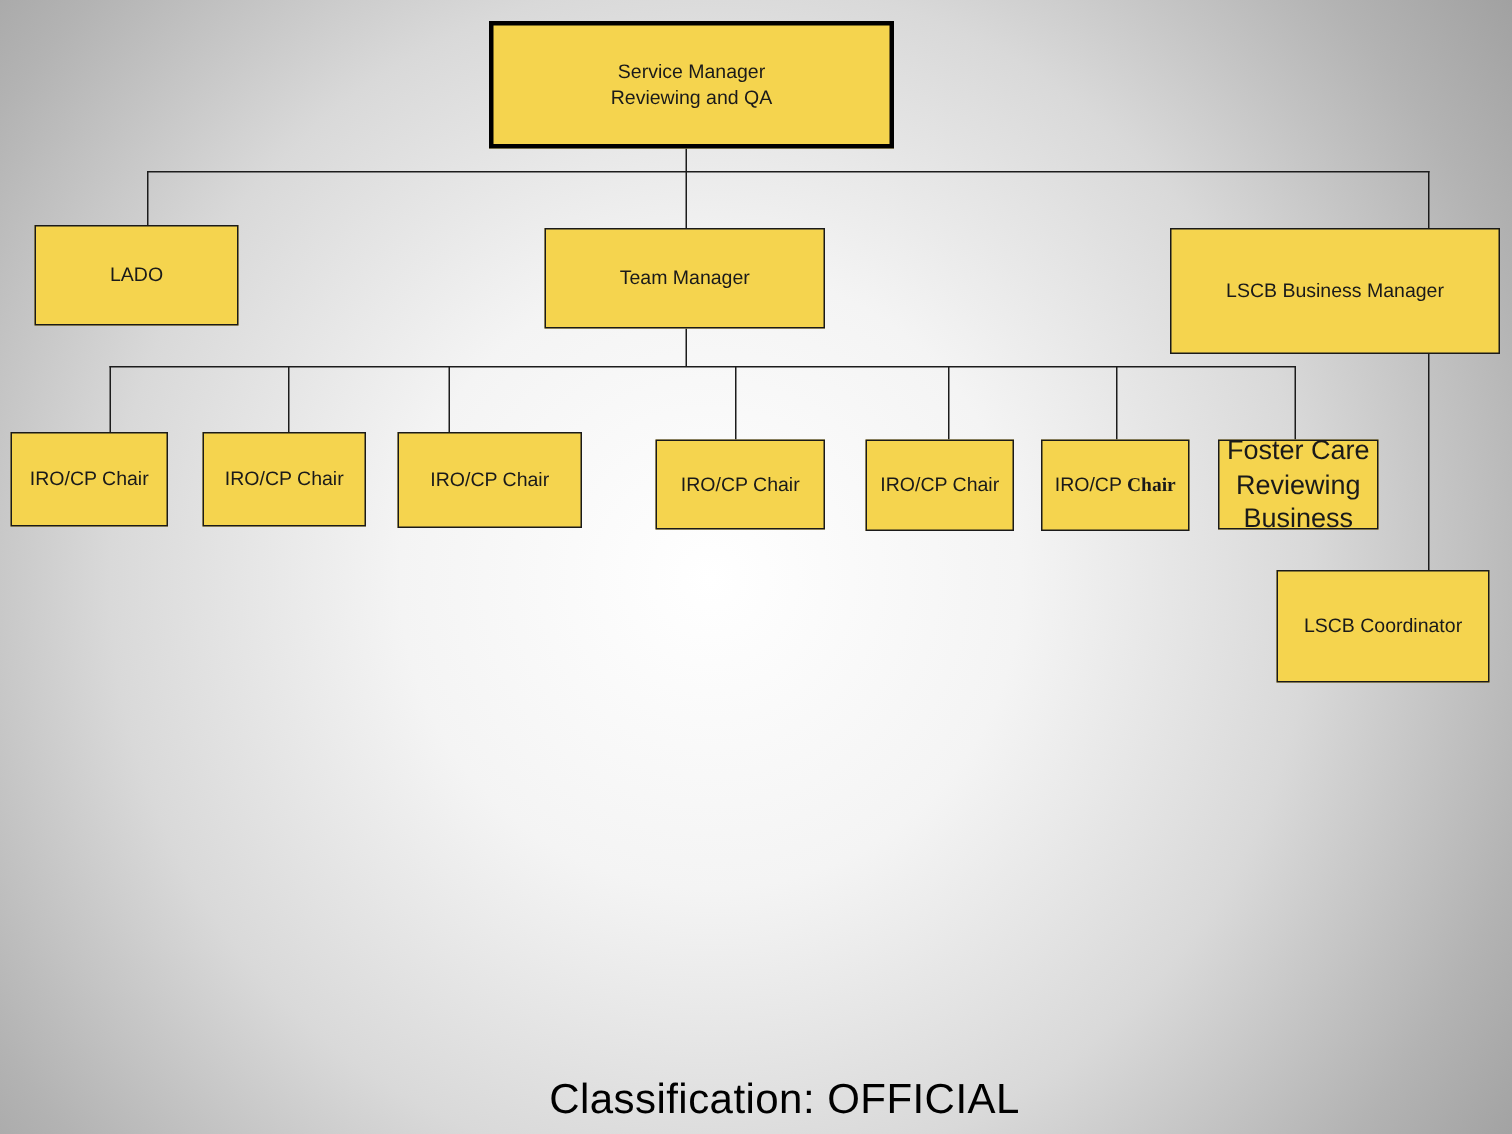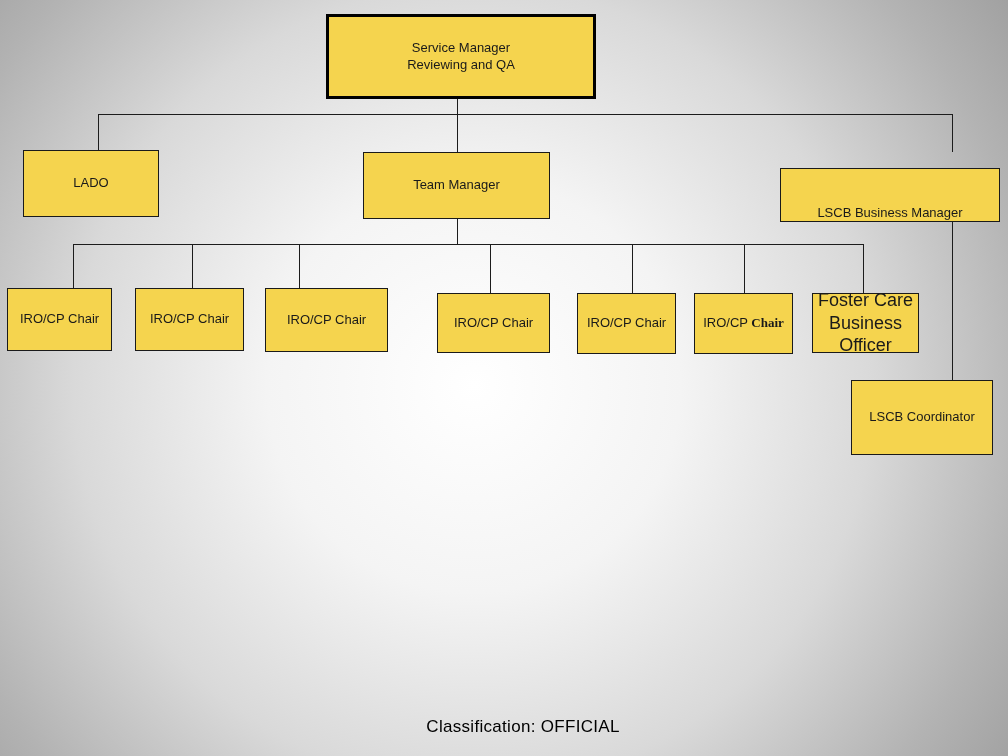--- a/index.html
+++ b/index.html
@@ -18,21 +18,21 @@
     display:flex;flex-direction:column;align-items:center;justify-content:center;
     text-align:center;font-size:13px;line-height:1.25;color:#1a1a1a;
   }
   .node.root{border-width:3px;border-color:#000;text-align:center;}
   .line{position:absolute;background:#1c1c1c;}
   .h{height:1px;}
   .v{width:1px;}
   .bold{font-weight:bold;font-family:Liberation Serif, serif;}
   #footer{
     position:absolute;left:523px;top:717px;transform:translateX(-50%);
-    font-size:17px;color:#000;white-space:nowrap;letter-spacing:0.3px;
+    font-size:28px;color:#000;white-space:nowrap;letter-spacing:0.3px;
   }
   .row{display:inline;}
 </style>
 </head>
 <body>
 
 <div id="slide">
 
   <div class="line v" style="left:457px;top:99px;height:54px;"></div>
   <div class="line h" style="left:98px;top:114px;width:855px;"></div>
@@ -57,21 +57,21 @@
   </div>
 
   <div class="node" style="left:23px;top:150px;width:136px;height:67px;">
     <span>LADO</span>
   </div>
 
   <div class="node" style="left:363px;top:152px;width:187px;height:67px;justify-content:center;">
     <span>Team Manager</span>
   </div>
 
-  <div class="node" style="left:780px;top:168px;width:220px;height:54px;justify-content:flex-end;">
+  <div class="node" style="left:780px;top:152px;width:220px;height:84px;">
     <span>LSCB Business Manager</span>
   </div>
 
   <div class="node" style="left:7px;top:288px;width:105px;height:63px;">
     <span>IRO/CP Chair</span>
   </div>
 
   <div class="node" style="left:135px;top:288px;width:109px;height:63px;">
     <span>IRO/CP Chair</span>
   </div>
@@ -87,21 +87,21 @@
   <div class="node" style="left:577px;top:293px;width:99px;height:61px;">
     <span>IRO/CP Chair</span>
   </div>
 
   <div class="node" style="left:694px;top:293px;width:99px;height:61px;">
     <span class="row"><span>IRO/CP </span><span class="bold">Chair</span></span>
   </div>
 
   <div class="node" style="left:812px;top:293px;width:107px;height:60px;font-size:18px;">
     <span>Foster Care</span>
-    <span>Business Officer</span>
+    <span>Reviewing Business</span>
   </div>
 
   <div class="node" style="left:851px;top:380px;width:142px;height:75px;">
     <span>LSCB Coordinator</span>
   </div>
 
   <div id="footer">Classification: OFFICIAL</div>
 
 </div>
 

